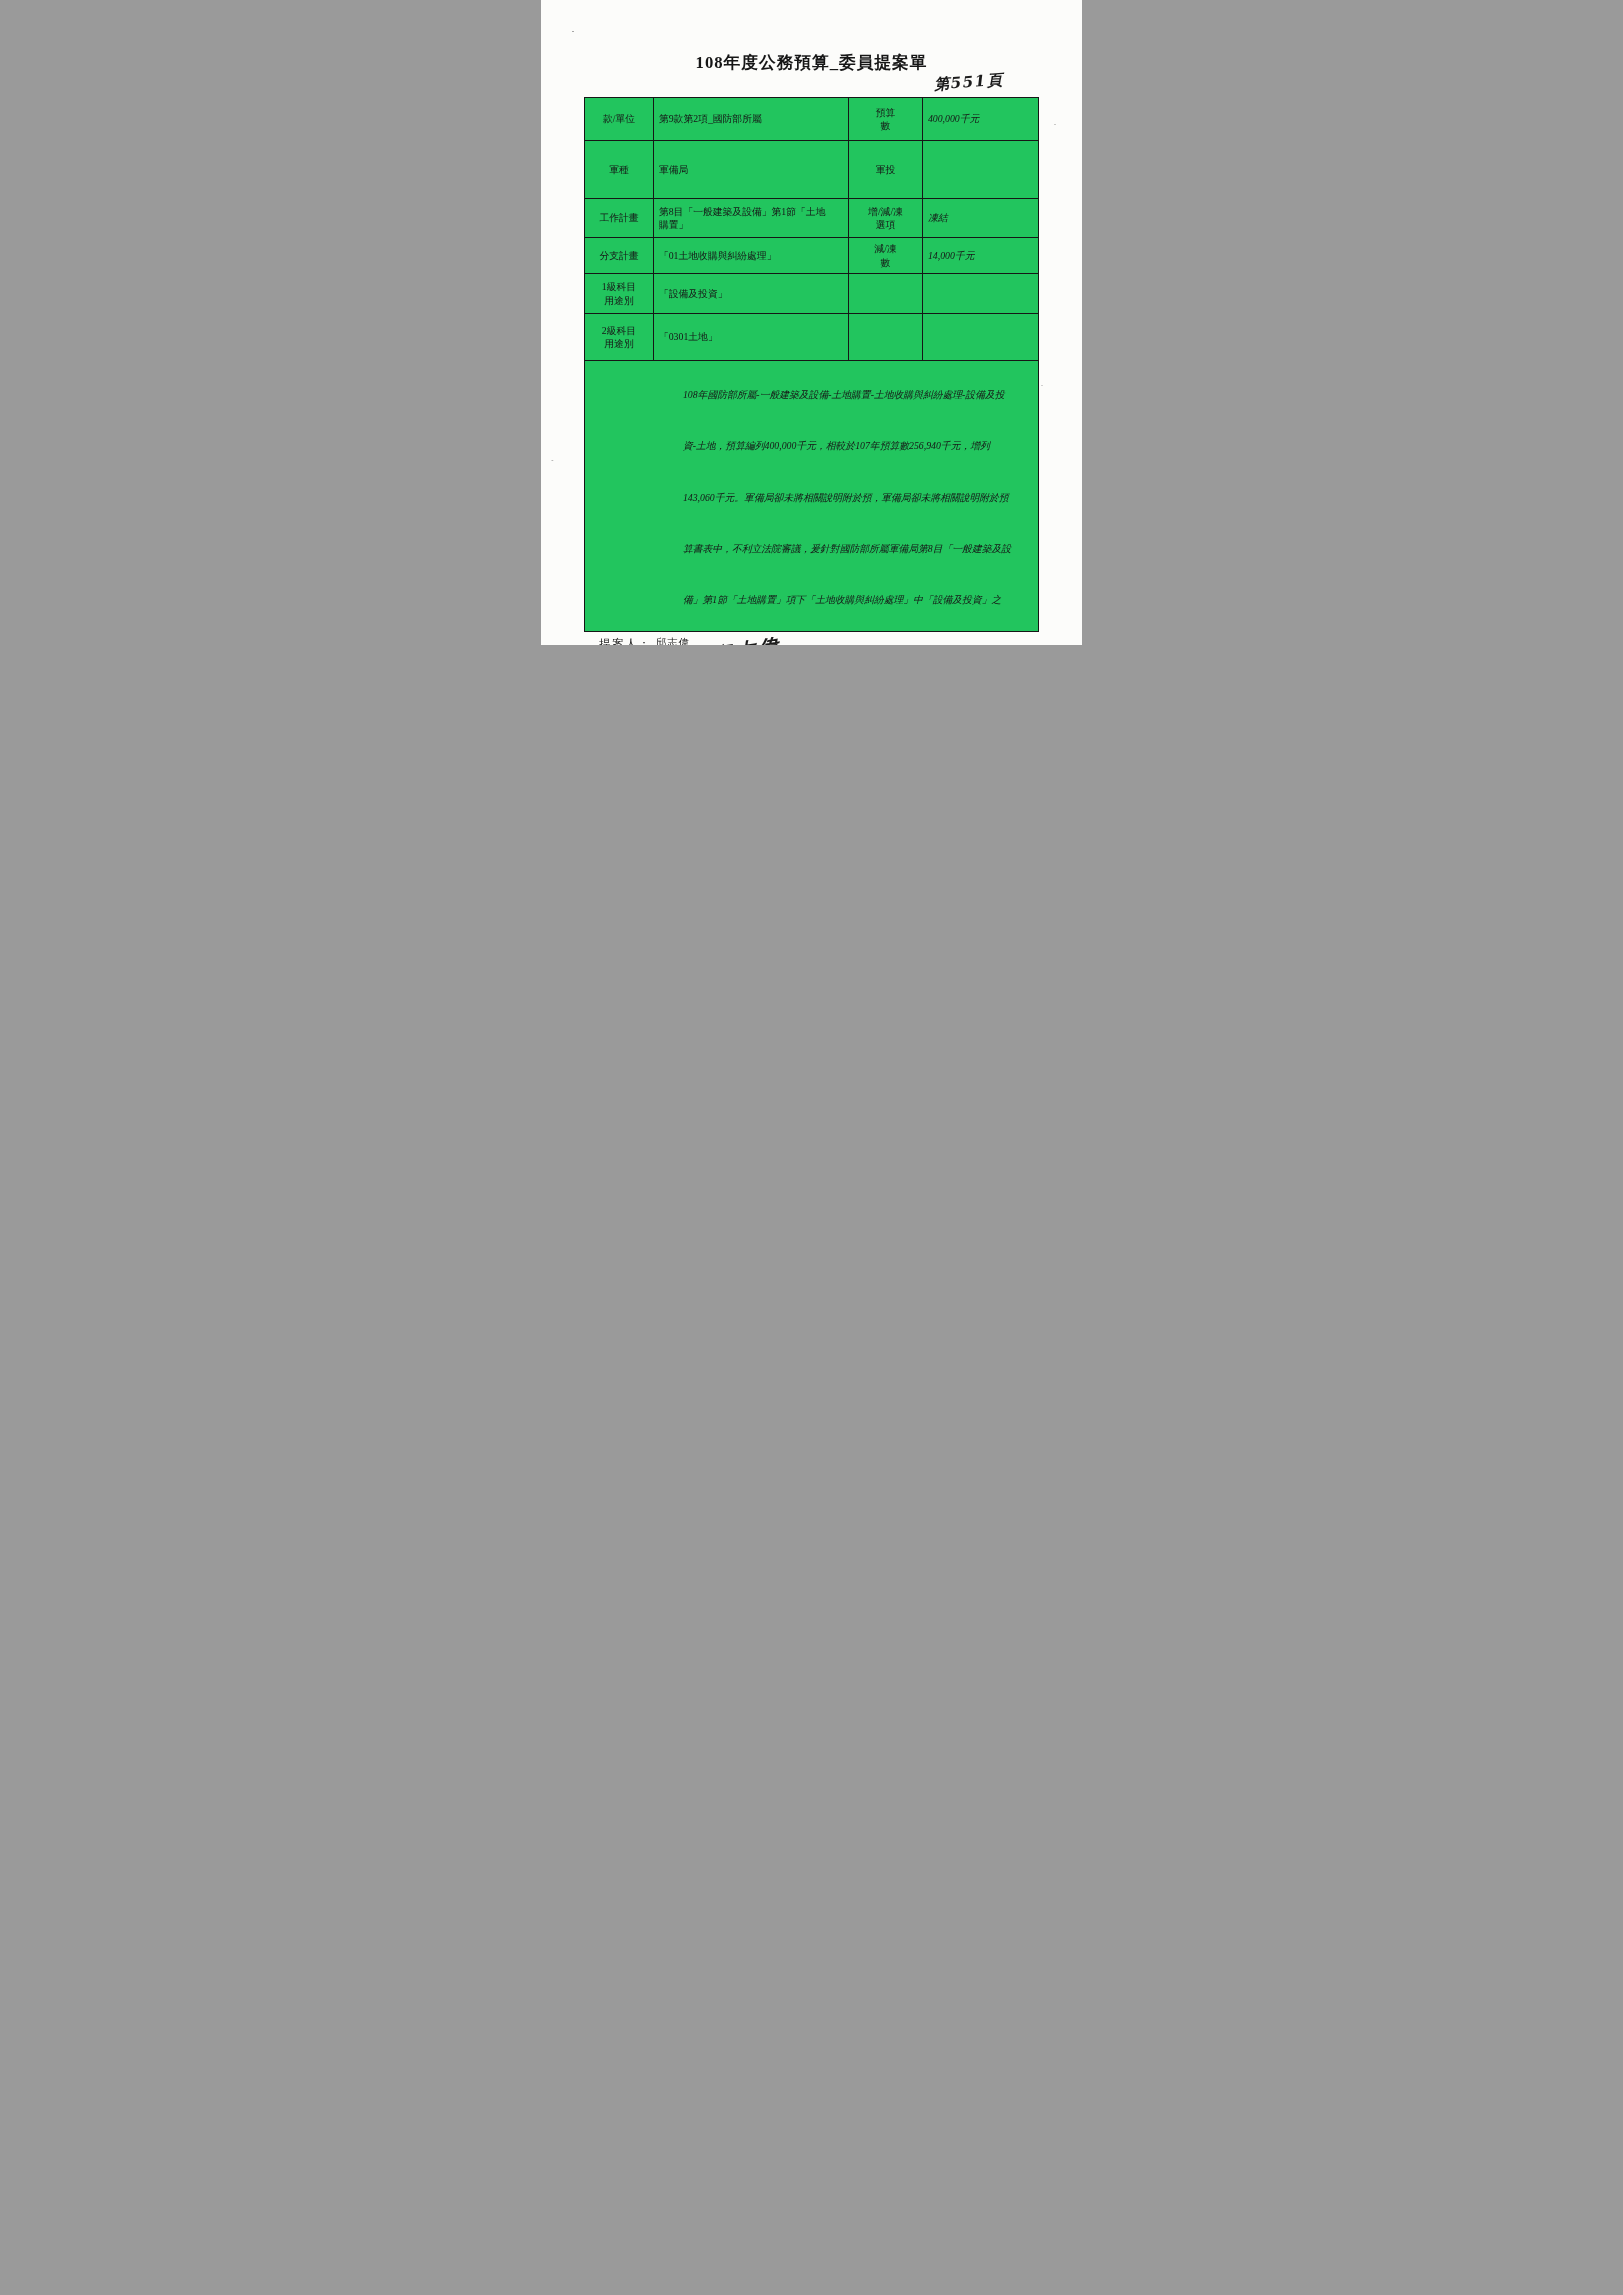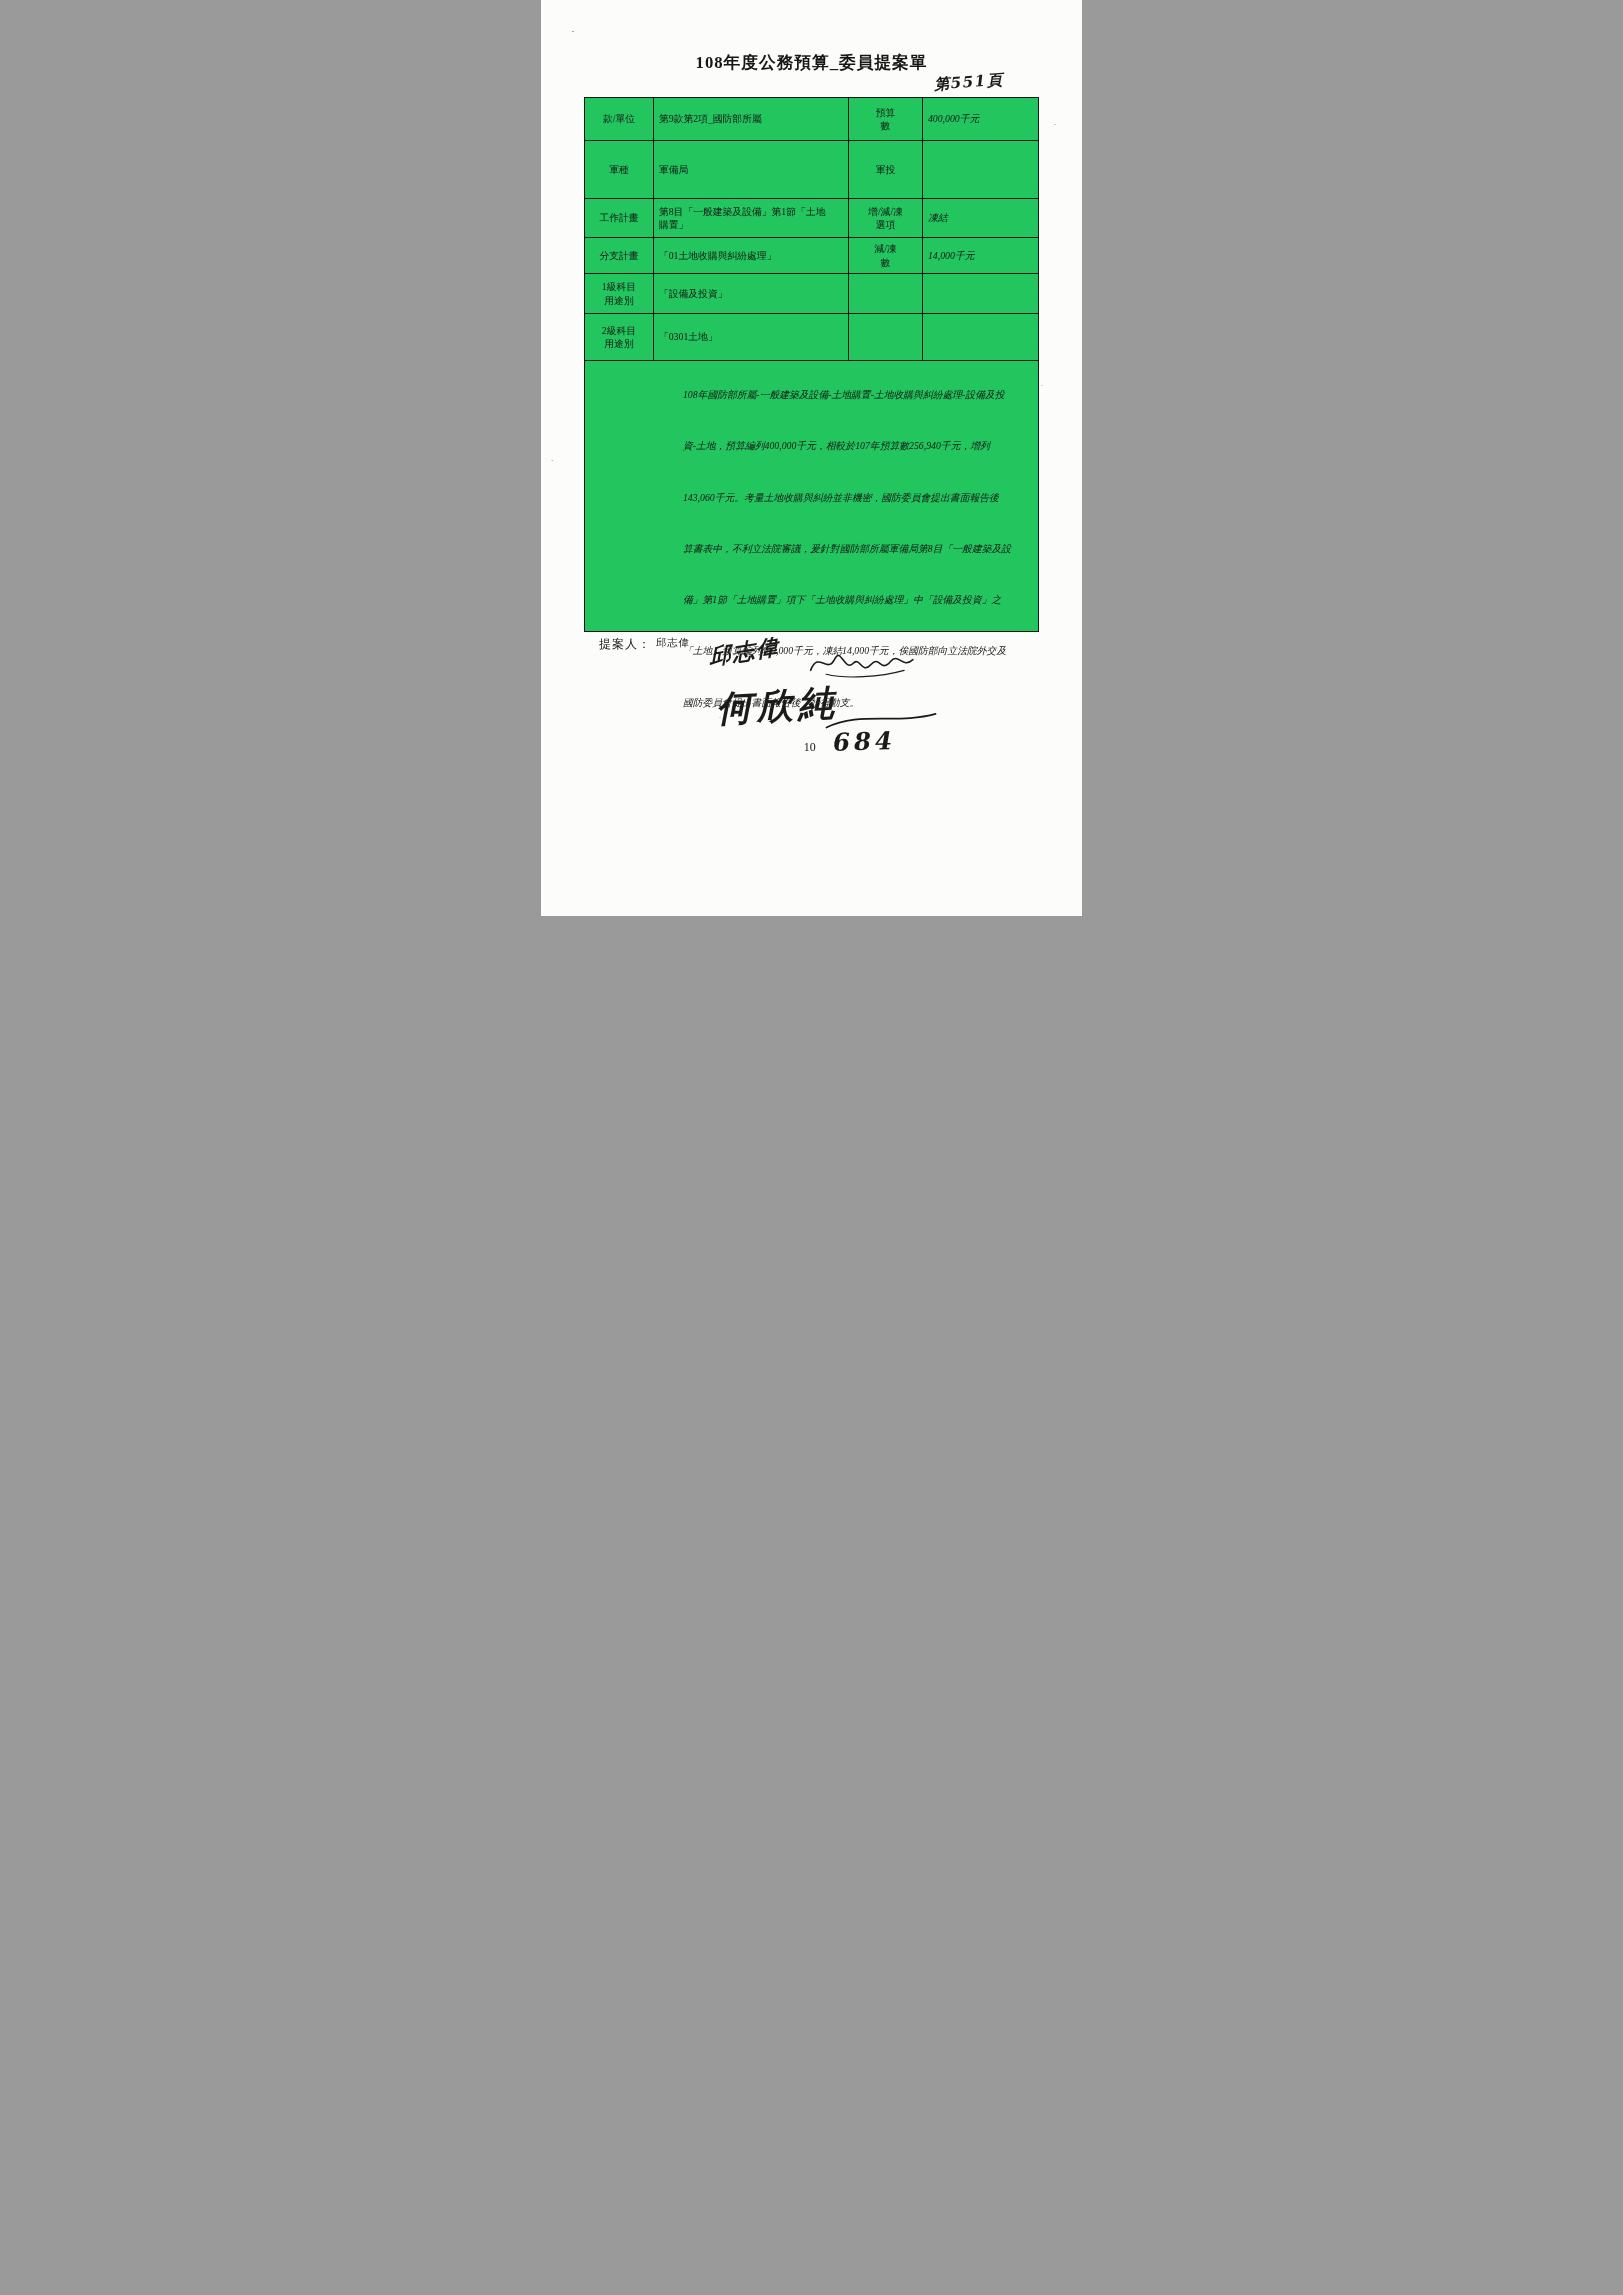--- a/index.html
+++ b/index.html
@@ -1,19 +1,19 @@
 <!DOCTYPE html>
 <html style="font-size:7.9px"><head>
 <meta charset="utf-8">
 <style>
   * { margin:0; padding:0; box-sizing:border-box; }
   html,body { background:#9a9a9a; }
   body { font-family:"Liberation Serif", serif; }
   .page {
-    position:relative; width:541px; height:916px; margin:0 auto;
+    position:relative; width:541px; height:645px; margin:0 auto;
     background:#fcfcfa; color:#161616; overflow:hidden;
   }
   .title {
     position:absolute; top:51px; left:0; width:100%;
     text-align:center; font-size:16.7px; font-weight:bold; letter-spacing:1px;
   }
   .hand { font-family:"DejaVu Serif", serif; font-style:italic; color:#1b1b1b; }
   .page-note {
     position:absolute; top:72px; left:393px; font-size:15.2px; font-weight:bold;
     transform:rotate(-4deg); letter-spacing:1.5px;
@@ -112,21 +112,21 @@
 
     <div class="cell label">2級科目
 用途別</div>
     <div class="cell value">「0301土地」</div>
     <div class="cell label"></div>
     <div class="cell value c4"></div>
 
     <div class="cell case-content rowlast c4">
       <div class="case-line">108年國防部所屬-一般建築及設備-土地購置-土地收購與糾紛處理-設備及投</div>
       <div class="case-line">資-土地，預算編列400,000千元，相較於107年預算數256,940千元，增列</div>
-      <div class="case-line">143,060千元。考量土地收購與糾紛並非機密，國防委員會提出書面報告後</div>
+      <div class="case-line">143,060千元。軍備局卻未將相關說明附於預，軍備局卻未將相關說明附於預</div>
       <div class="case-line">算書表中，不利立法院審議，爰針對國防部所屬軍備局第8目「一般建築及設</div>
       <div class="case-line">備」第1節「土地購置」項下「土地收購與糾紛處理」中「設備及投資」之</div>
       <div class="case-line">「土地」預算編列400,000千元，凍結14,000千元，俟國防部向立法院外交及</div>
       <div class="case-line">國防委員會提出書面報告後，始得動支。</div>
     </div>
 
   </div>
 
   <div class="proposer-label">提案人：</div>
   <div class="proposer-name">邱志偉</div>

